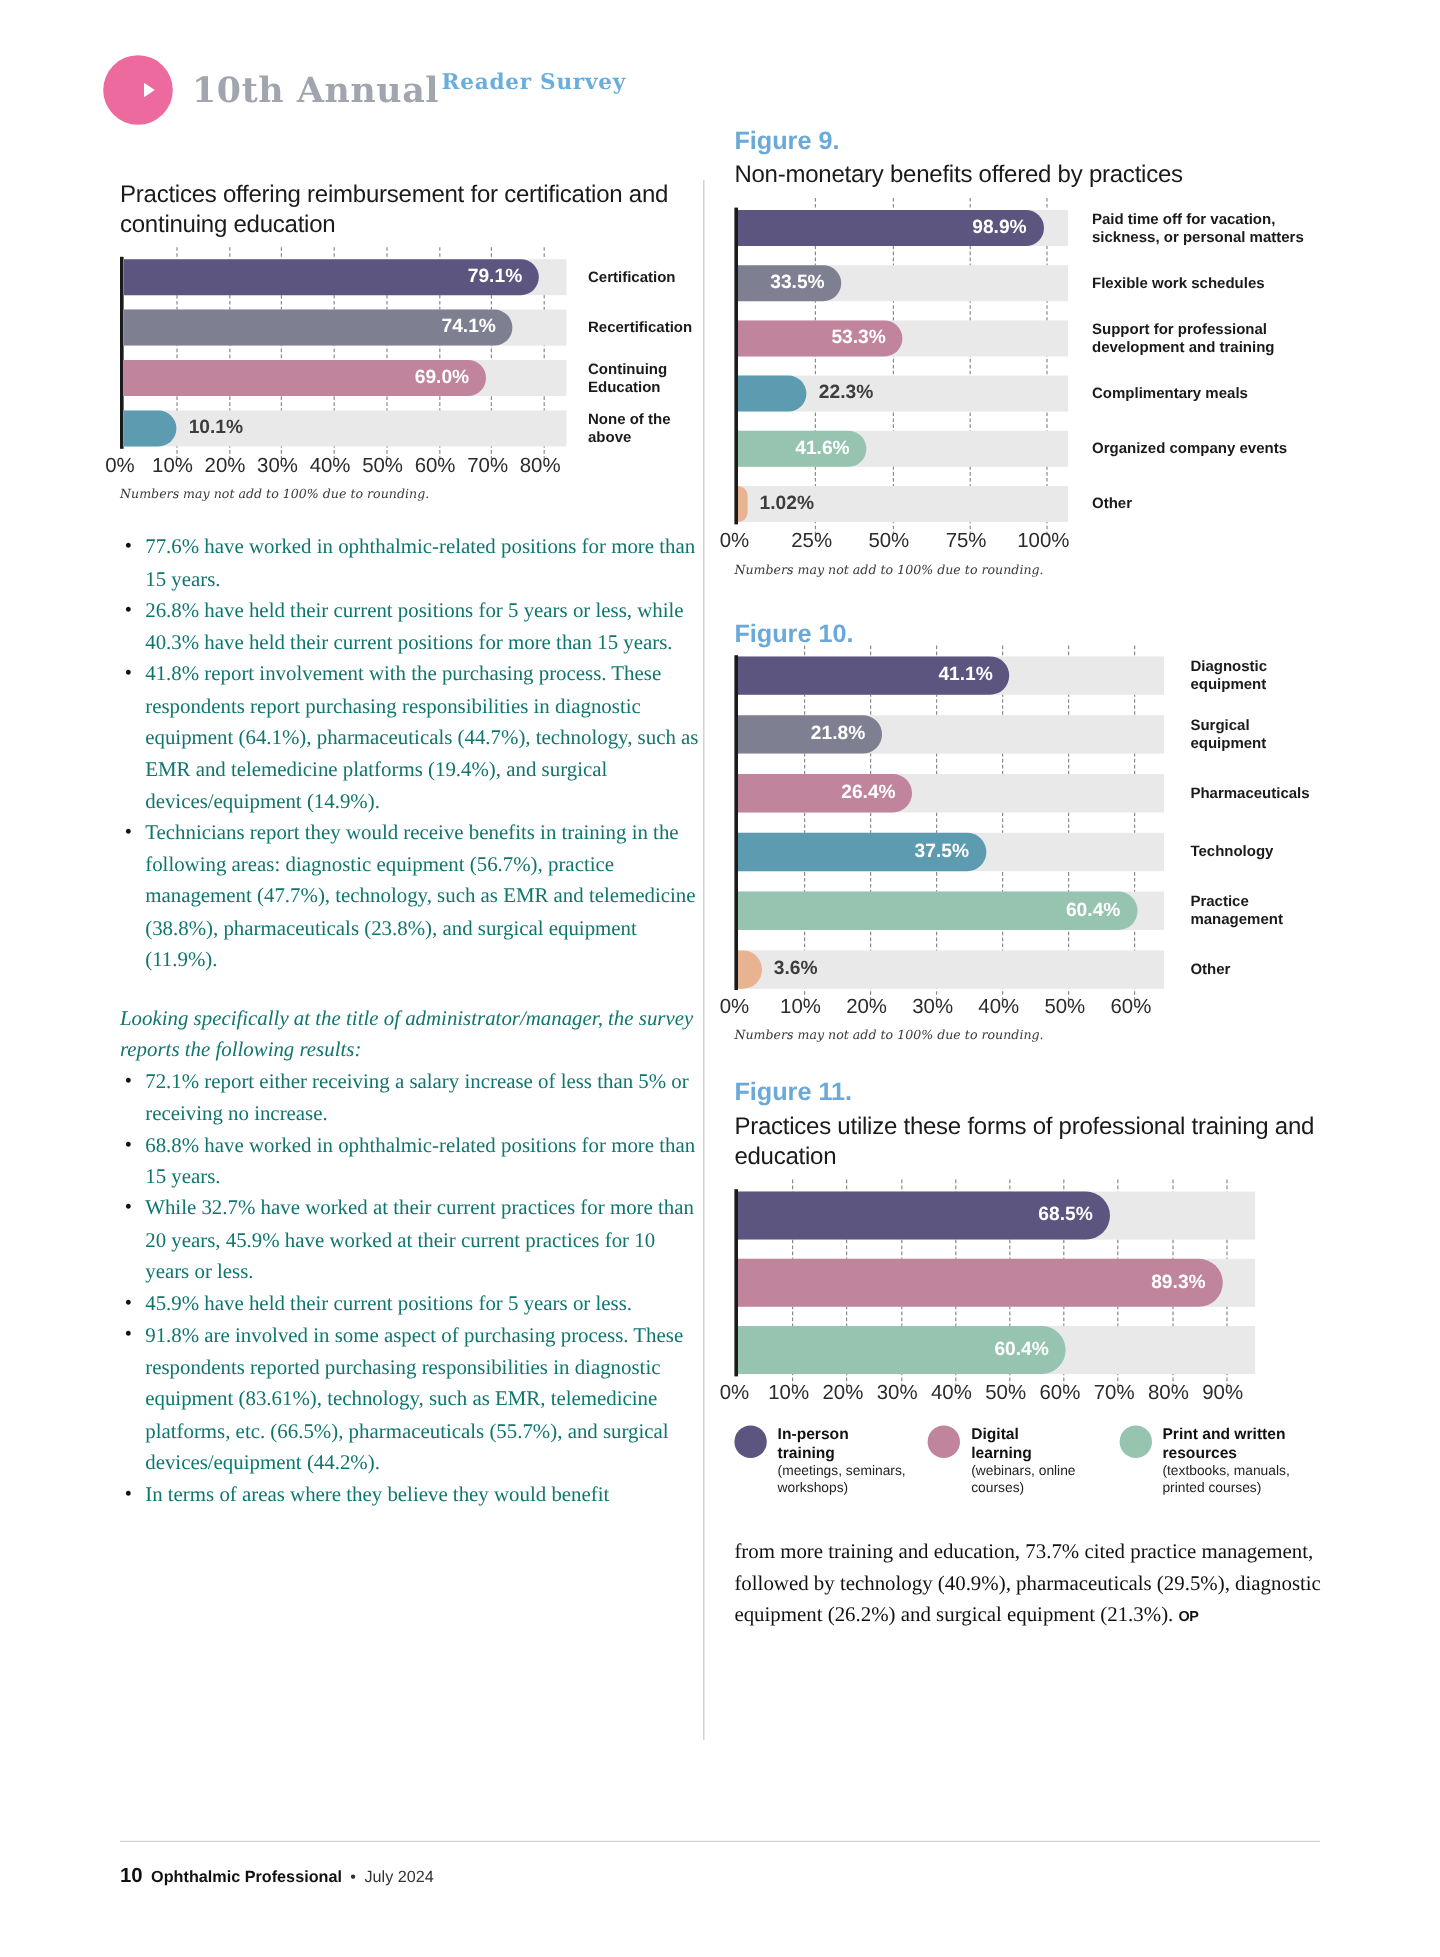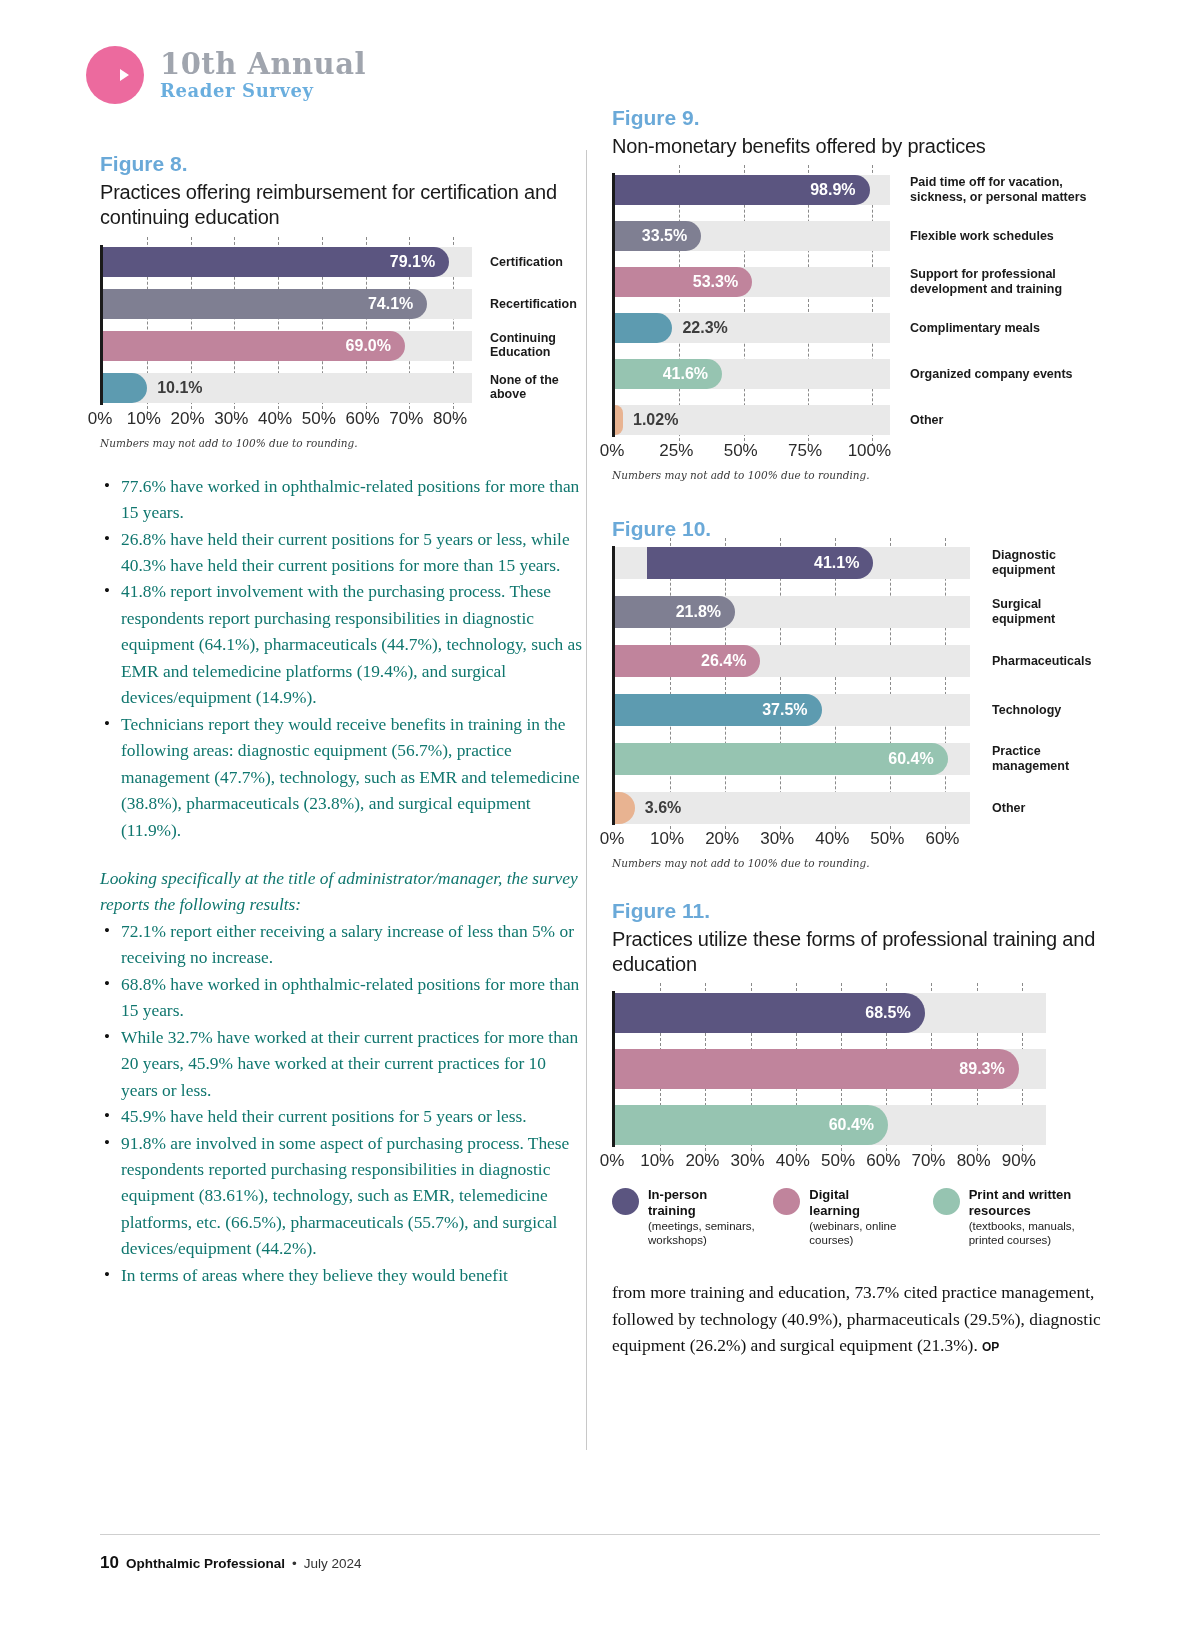--- a/index.html
+++ b/index.html
@@ -18,21 +18,21 @@
     left: 86px; top: 46px;
     display: flex; align-items: center; gap: 16px;
   }
   .logo-circle {
     width: 58px; height: 58px; border-radius: 50%;
     background: #ec6a9e;
     display: flex; align-items: center; justify-content: center;
     flex: none;
   }
   .logo-circle svg { display: block; }
-  .masthead-text { display: flex; flex-direction: column; gap: 2px; }
+  .masthead-text { display: flex; flex-direction: row; gap: 2px; }
   .mast-line1 {
     font-family: "DejaVu Serif", serif;
     font-weight: bold;
     font-size: 29px;
     letter-spacing: 0.5px;
     color: #a0a5ae;
     line-height: 1.05;
   }
   .mast-line2 {
     font-family: "DejaVu Serif", serif;
@@ -244,21 +244,20 @@
     <div class="mast-line1">10th Annual</div>
     <div class="mast-line2">Reader Survey</div>
   </div>
 </div>
 
 <div class="col-divider"></div>
 
 <div class="col-left">
 
   <div class="fig">
-    <div class="fig-num">Figure 8.</div>
     <div class="fig-title">Practices offering reimbursement for
 certification and continuing education</div>
     <div class="chart" id="chart-8">
         <div class="chart-body">
           <div class="plot" style="width: 372px; height: 160px;">
             <div class="gridlines">
               <div class="gridline" style="left: 43.7647px;"></div>
               <div class="gridline" style="left: 87.5294px;"></div>
               <div class="gridline" style="left: 131.294px;"></div>
               <div class="gridline" style="left: 175.059px;"></div>
@@ -423,21 +422,21 @@
           <div class="plot" style="width: 358px; height: 279px;">
             <div class="gridlines">
               <div class="gridline" style="left: 55.0769px;"></div>
               <div class="gridline" style="left: 110.154px;"></div>
               <div class="gridline" style="left: 165.231px;"></div>
               <div class="gridline" style="left: 220.308px;"></div>
               <div class="gridline" style="left: 275.385px;"></div>
               <div class="gridline" style="left: 330.462px;"></div>
             </div>
             <div class="rows">
-              <div class="row" style="height: 34px; margin-bottom: 15px; padding-left: 32px;">
+              <div class="row" style="height: 34px; margin-bottom: 15px;">
                 <div class="track" style="height: 32px;"></div>
                 <div class="bar" style="width: 226.366px; height: 32px; background: rgb(91, 85, 128); z-index: 2;">
                   <span class="bar-val">41.1%</span>
                 </div>
               </div>
               <div class="row" style="height: 34px; margin-bottom: 15px;">
                 <div class="track" style="height: 32px;"></div>
                 <div class="bar" style="width: 120.068px; height: 32px; background: rgb(127, 127, 146); z-index: 2;">
                   <span class="bar-val">21.8%</span>
                 </div>

